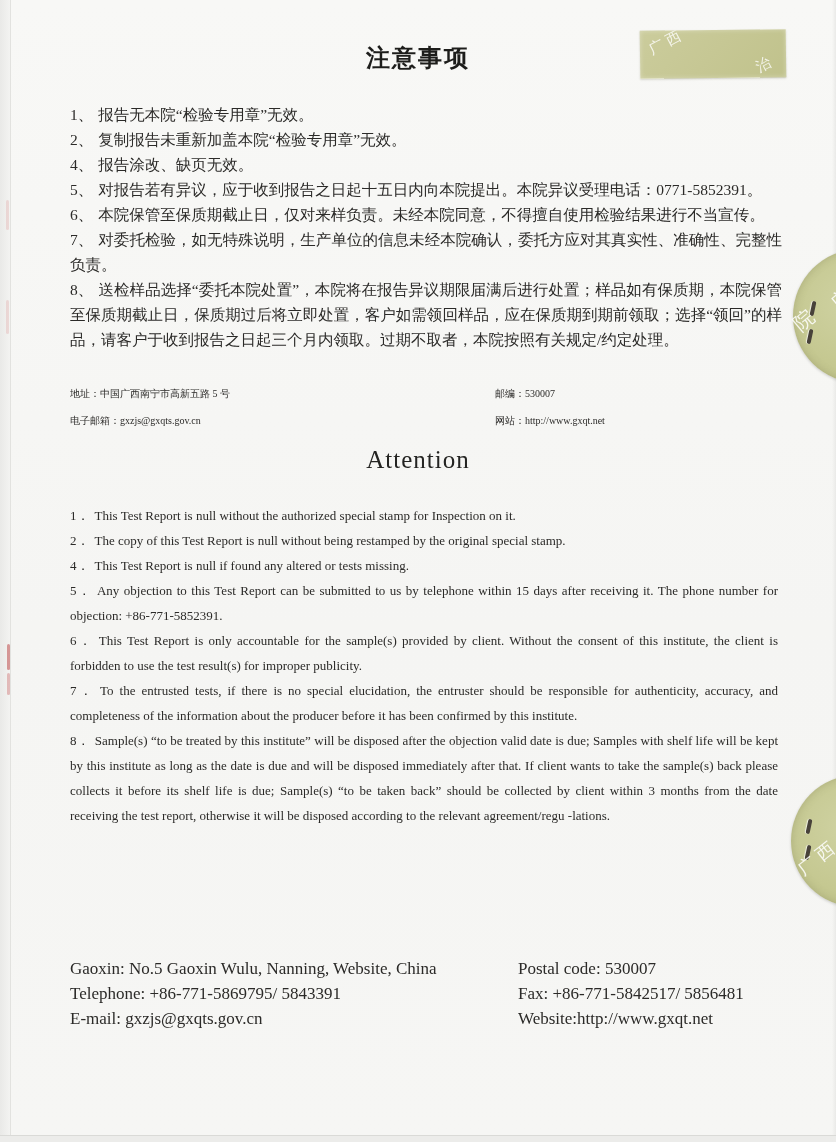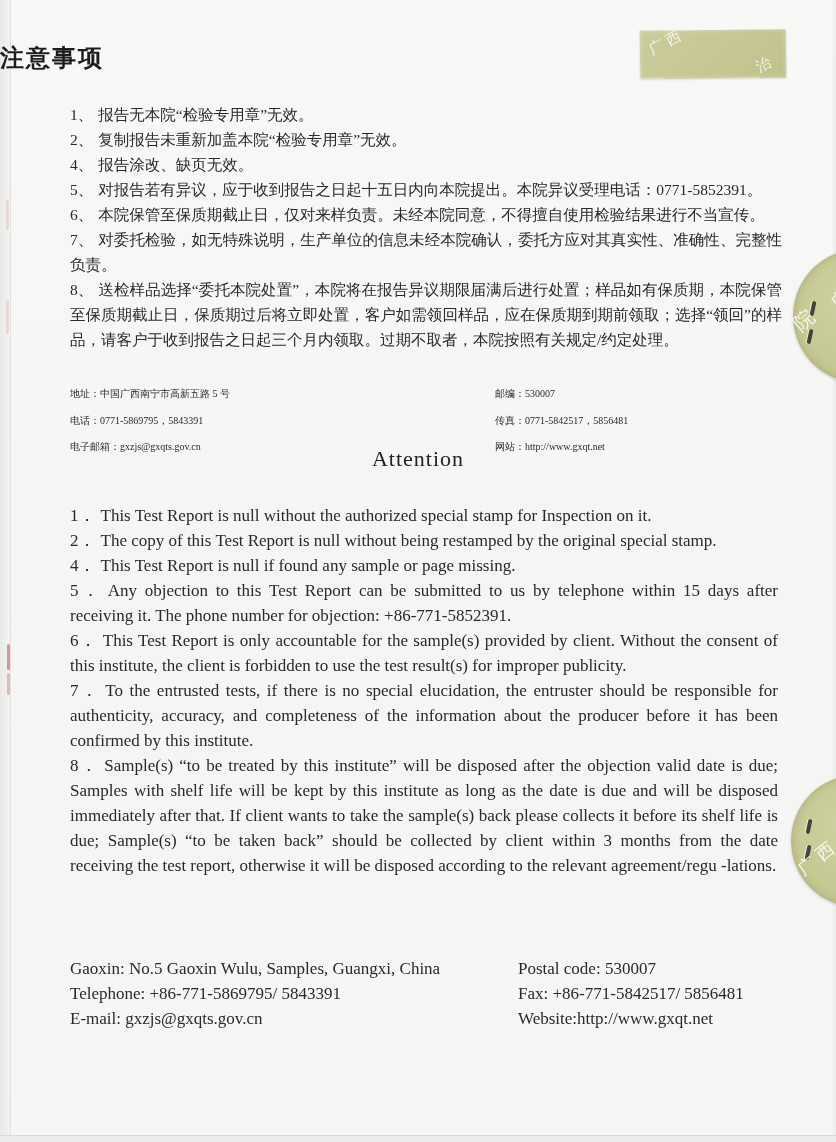--- a/index.html
+++ b/index.html
@@ -39,31 +39,31 @@
   .staple{position:absolute;width:4px;height:15px;background:#48423a;border-radius:2px;
     transform:rotate(12deg);box-shadow:-1px 0 1px rgba(255,255,255,.75);}
   .seal1 .sp1{left:18px;top:52px;} .seal1 .sp2{left:15px;top:80px;}
   .seal2 .sp1{left:16px;top:44px;} .seal2 .sp2{left:15px;top:70px;}
   .seal-frag{position:absolute;color:rgba(255,255,255,.85);
     font-family:"Liberation Sans","DejaVu Sans",sans-serif;}
   .seal1 .sf1{left:1px;top:58px;font-size:20px;transform:rotate(-40deg);}
   .seal1 .sf2{left:38px;top:38px;font-size:18px;transform:rotate(-40deg);}
   .seal2 .sf1{left:4px;top:70px;font-size:18px;letter-spacing:5px;transform:rotate(-38deg);}
   
-  .zh-title{position:absolute;top:42px;left:0;width:100%;margin:0;
+  .zh-title{position:absolute;top:42px;left:0;width:100%;margin:0;text-align:center;
     font-family:"Liberation Sans","DejaVu Sans",sans-serif;
     font-size:24px;font-weight:bold;letter-spacing:2px;color:#1d1d1b;}
   .en-title{position:absolute;top:446px;left:0;width:100%;margin:0;text-align:center;
-    font-size:22px;font-weight:normal;letter-spacing:1px;color:#242422;}
+    font-size:25px;font-weight:normal;letter-spacing:1px;color:#242422;}
   
   .zh-notes{position:absolute;top:102px;left:70px;width:712px;
     font-size:15.5px;line-height:25px;text-align:justify;}
   .zh-notes p{margin:0;}
   .en-notes{position:absolute;top:503px;left:70px;width:708px;
-    font-size:17px;line-height:25px;text-align:justify;}
+    font-size:13px;line-height:25px;text-align:justify;}
   .en-notes p{margin:0;}
   .mk{margin-right:5px;}
   
   .contact{position:absolute;left:70px;width:712px;}
   .contact-zh{top:381px;font-size:10px;line-height:26.5px;}
   .contact-en{top:956px;font-size:17px;line-height:25px;}
   .crow{position:relative;display:block;}
   .cr{position:absolute;top:0;}
   .contact-zh .cr{left:425px;}
   .contact-en .cr{left:448px;text-align:right;}
@@ -97,44 +97,40 @@
     <p><span class="mk">7、</span><span>对委托检验，如无特殊说明，生产单位的信息未经本院确认，委托方应对其真实性、准确性、完整性负责。</span></p>
     <p><span class="mk">8、</span><span>送检样品选择“委托本院处置”，本院将在报告异议期限届满后进行处置；样品如有保质期，本院保管至保质期截止日，保质期过后将立即处置，客户如需领回样品，应在保质期到期前领取；选择“领回”的样品，请客户于收到报告之日起三个月内领取。过期不取者，本院按照有关规定/约定处理。</span></p>
   </div>
 
   <div class="contact contact-zh">
     <div class="crow">
       <span class="cl"><span>地址：</span><span>中国广西南宁市高新五路 5 号</span></span>
       <span class="cr"><span>邮编：</span><span>530007</span></span>
     </div>
     <div class="crow">
-      <span class="cl"><span>电话：</span><span>0771-5869795，5843391</span></span>
-      <span class="cr"><span>传真：</span><span>0771-5842517，5856481</span></span>
-    </div>
-    <div class="crow">
       <span class="cl"><span>电子邮箱：</span><span>gxzjs@gxqts.gov.cn</span></span>
       <span class="cr"><span>网站：</span><span>http://www.gxqt.net</span></span>
     </div>
   </div>
 
   <h2 class="en-title">Attention</h2>
 
   <div class="en-notes">
     <p><span class="mk">1．</span><span>This Test Report is null without the authorized special stamp for Inspection on it.</span></p>
     <p><span class="mk">2．</span><span>The copy of this Test Report is null without being restamped by the original special stamp.</span></p>
-    <p><span class="mk">4．</span><span>This Test Report is null if found any sample or page missing.</span></p>
+    <p><span class="mk">4．</span><span>This Test Report is null if found any altered or tests missing.</span></p>
     <p><span class="mk">5．</span><span>Any objection to this Test Report can be submitted to us by telephone within 15 days after receiving it. The phone number for objection: +86-771-5852391.</span></p>
     <p><span class="mk">6．</span><span>This Test Report is only accountable for the sample(s) provided by client. Without the consent of this institute, the client is forbidden to use the test result(s) for improper publicity.</span></p>
     <p><span class="mk">7．</span><span>To the entrusted tests, if there is no special elucidation, the entruster should be responsible for authenticity, accuracy, and completeness of the information about the producer before it has been confirmed by this institute.</span></p>
     <p><span class="mk">8．</span><span>Sample(s) “to be treated by this institute” will be disposed after the objection valid date is due; Samples with shelf life will be kept by this institute as long as the date is due and will be disposed immediately after that. If client wants to take the sample(s) back please collects it before its shelf life is due; Sample(s) “to be taken back” should be collected by client within 3 months from the date receiving the test report, otherwise it will be disposed according to the relevant agreement/regu -lations.</span></p>
   </div>
 
   <div class="contact contact-en">
     <div class="crow">
-      <span class="cl"><span>Gaoxin: </span><span>No.5 Gaoxin Wulu, Samples, Guangxi, China</span></span>
+      <span class="cl"><span>Gaoxin: </span><span>No.5 Gaoxin Wulu, Nanning, Website, China</span></span>
       <span class="cr"><span>Postal code: </span><span>530007</span></span>
     </div>
     <div class="crow">
       <span class="cl"><span>Telephone: </span><span>+86-771-5869795/ 5843391</span></span>
       <span class="cr"><span>Fax: </span><span>+86-771-5842517/ 5856481</span></span>
     </div>
     <div class="crow">
       <span class="cl"><span>E-mail: </span><span>gxzjs@gxqts.gov.cn</span></span>
       <span class="cr"><span>Website:</span><span>http://www.gxqt.net</span></span>
     </div>

